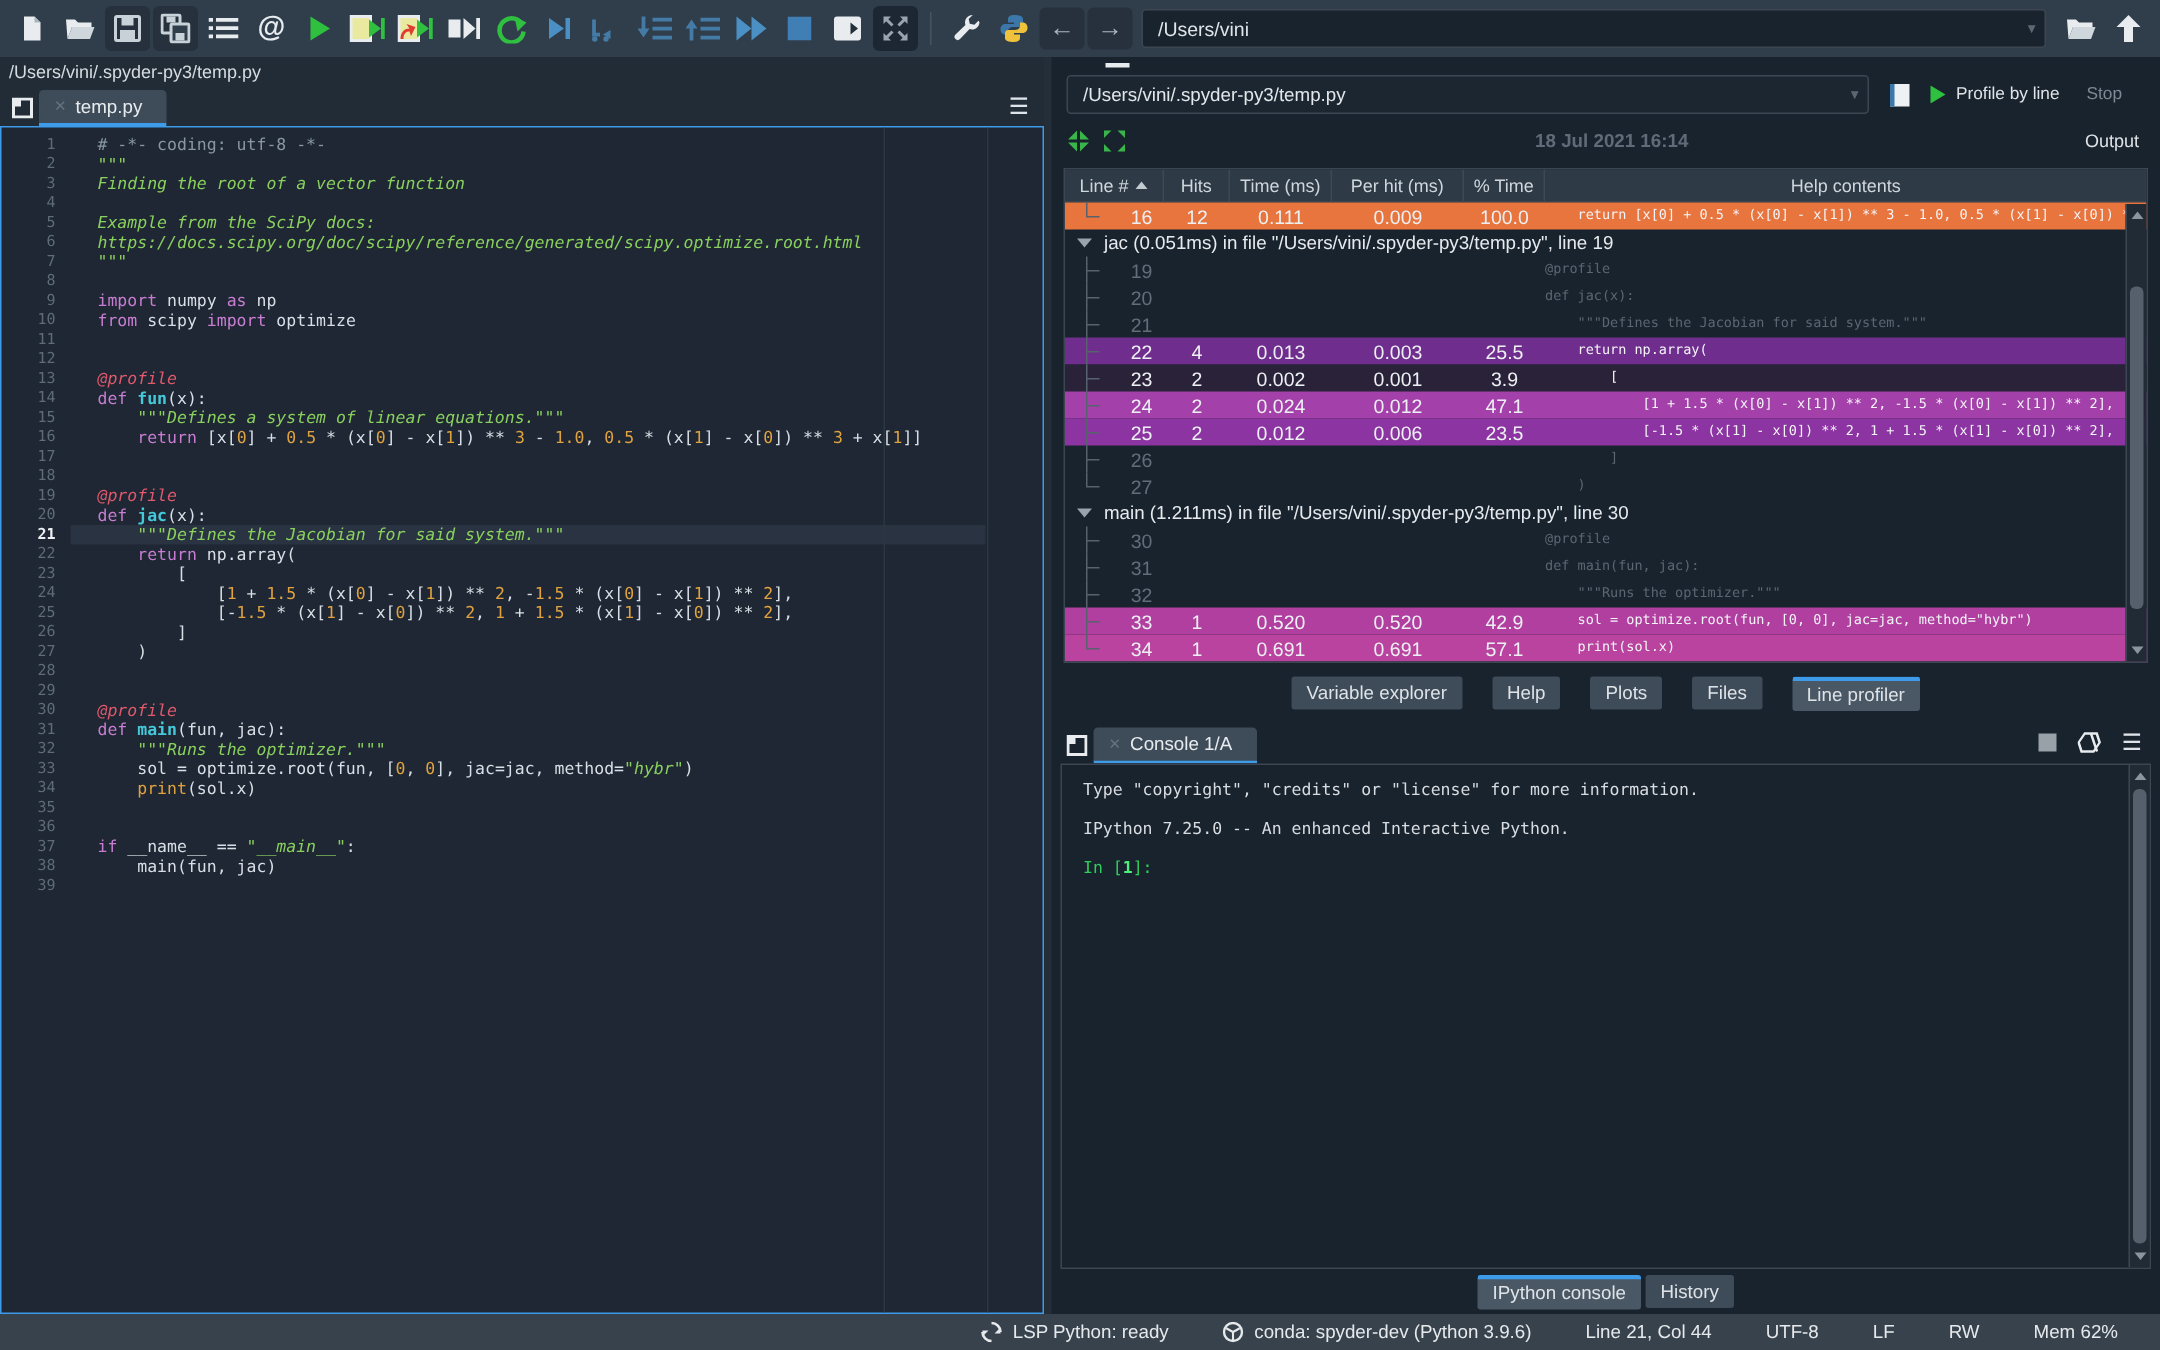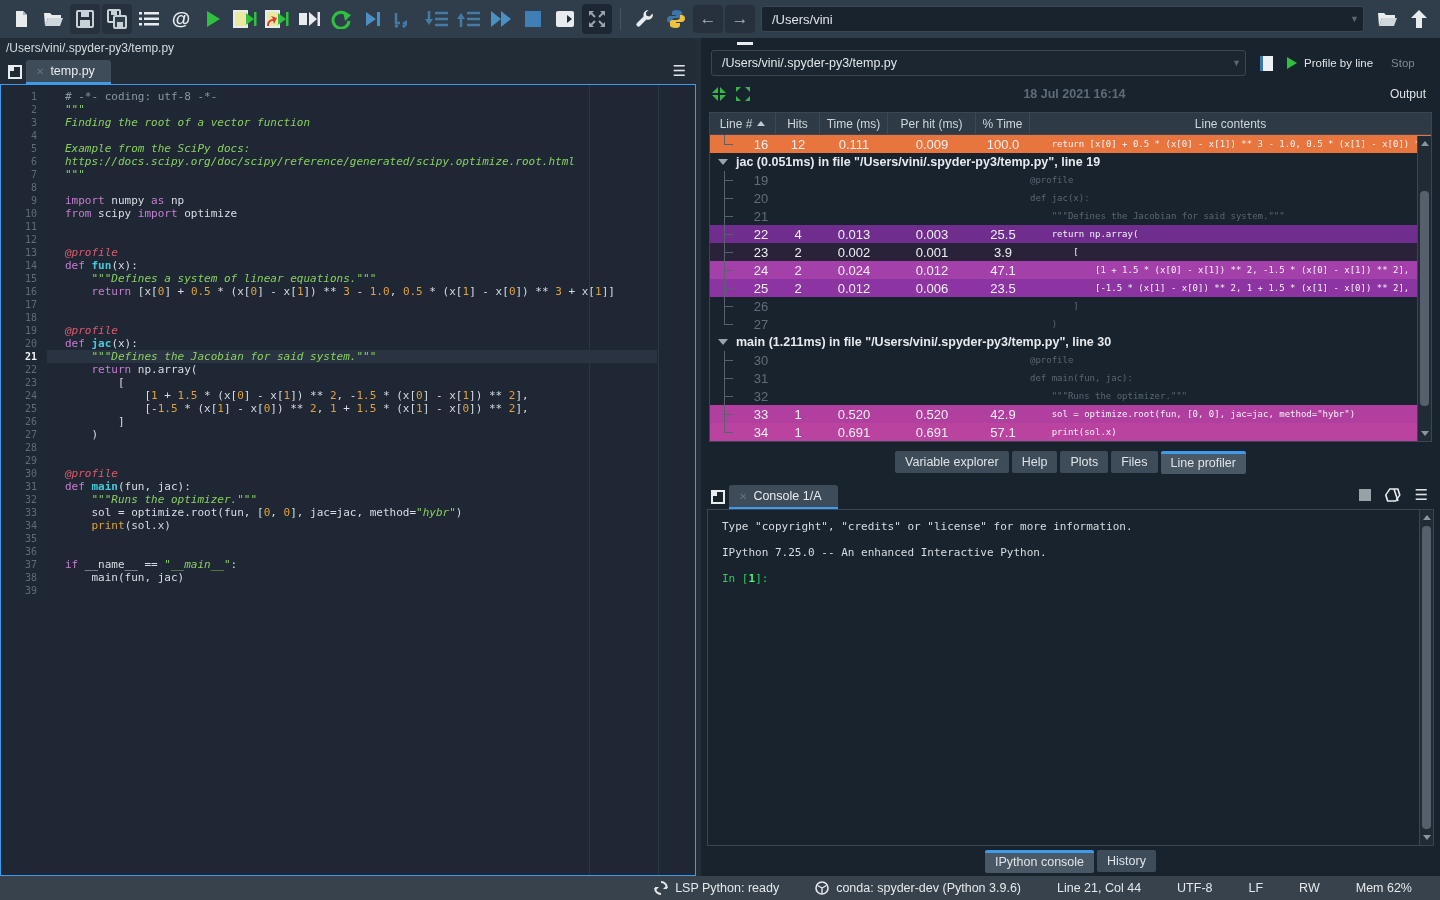--- a/index.html
+++ b/index.html
@@ -72,29 +72,29 @@
   .phead .h-linegrp { width:66px; flex:none; }
   .prow { display:flex; height:18px; align-items:center; color:#edf0f3; font-size:13px; }
   .prow .num { text-align:center; }
   .prow .pcode { font-family:"DejaVu Sans Mono",monospace; font-size:9px; white-space:pre; overflow:hidden; color:#f2f4f6; }
   .prow.dim .pcode { color:#5b6673; }
   .prow.dim .num { color:#626d7a; }
   .tree { position:relative; width:36px; height:100%; flex:none; }
   .tree .v { position:absolute; left:14px; top:0; bottom:0; width:1px; background:#57626e; }
   .tree.last .v { bottom:50%; }
   .tree .h { position:absolute; left:14px; top:50%; width:9px; height:1px; background:#57626e; }
-  .psec { display:flex; height:18px; align-items:center; color:#e6eaee; font-size:12.5px; padding-left:8px; gap:8px;font-weight:bold; }
+  .psec { display:flex; height:18px; align-items:center; color:#e6eaee; font-size:12.5px; padding-left:8px; gap:8px; }
   .tri { width:0; height:0; border-left:5px solid transparent; border-right:5px solid transparent; border-top:6px solid #99a3ae; }
   .vscroll { position:absolute; right:0; top:23px; bottom:0; width:14px; background:#202b36; border-left:1px solid #3b4652; }
   .vscroll .up, .vscroll .dn { position:absolute; left:3px; width:0; height:0; border-left:4px solid transparent; border-right:4px solid transparent; }
   .vscroll .up { top:5px; border-bottom:5px solid #8a95a0; }
   .vscroll .dn { bottom:5px; border-top:5px solid #8a95a0; }
   .vscroll .thumb { position:absolute; left:2px; width:9px; border-radius:4px; background:#55606c; }
 
-  .prof-tabs { height:40px; display:flex; align-items:center; justify-content:center; gap:3px; flex:none; }
+  .prof-tabs { height:40px; display:flex; align-items:center; justify-content:center; gap:20px; flex:none; }
   .ptab { background:#3e4b59; color:#dfe3e7; font-size:12.5px; padding:4px 10px; border-radius:2px; }
   .ptab.active { background:#4a5866; border-top:3px solid #3d9be9; padding-top:2px; }
 
   
   .console-tabbar { height:27px; display:flex; align-items:flex-end; padding-left:6px; flex:none; }
   .ctb-icons { margin-left:auto; display:flex; align-items:center; gap:14px; margin-right:12px; margin-bottom:5px; }
   .sq-icon { width:12px; height:12px; background:#98a0a8; }
   .console-box { flex:1; margin:0 6px; border:1px solid #3b4652; background:#19232d; position:relative; padding:10px 14px; font-family:"DejaVu Sans Mono",monospace; font-size:11px; line-height:13px; color:#d8dce1; overflow:hidden; }
   .cline { white-space:pre; height:13px; }
   .prompt { margin-top:0; }
@@ -408,21 +408,21 @@
       <div class="prof-table">
         <div class="phead">
           <div class="hc h-linegrp">
               <span>Line #</span>
               <span class="sortup"></span>
             </div>
           <div class="hc c-hits">Hits</div>
           <div class="hc c-time">Time (ms)</div>
           <div class="hc c-per">Per hit (ms)</div>
           <div class="hc c-pct">% Time</div>
-          <div class="hc c-cont">Line contents</div>
+          <div class="hc c-cont">Help contents</div>
         </div>
         <div id="prof-rows">
             <div class="prow" style="background: rgb(232, 116, 62);">
               <div class="tree last">
                 <div class="v"></div>
                 <div class="h"></div>
               </div>
               <div class="c-line num">16</div>
               <div class="c-hits num">12</div>
               <div class="c-time num">0.111</div>

